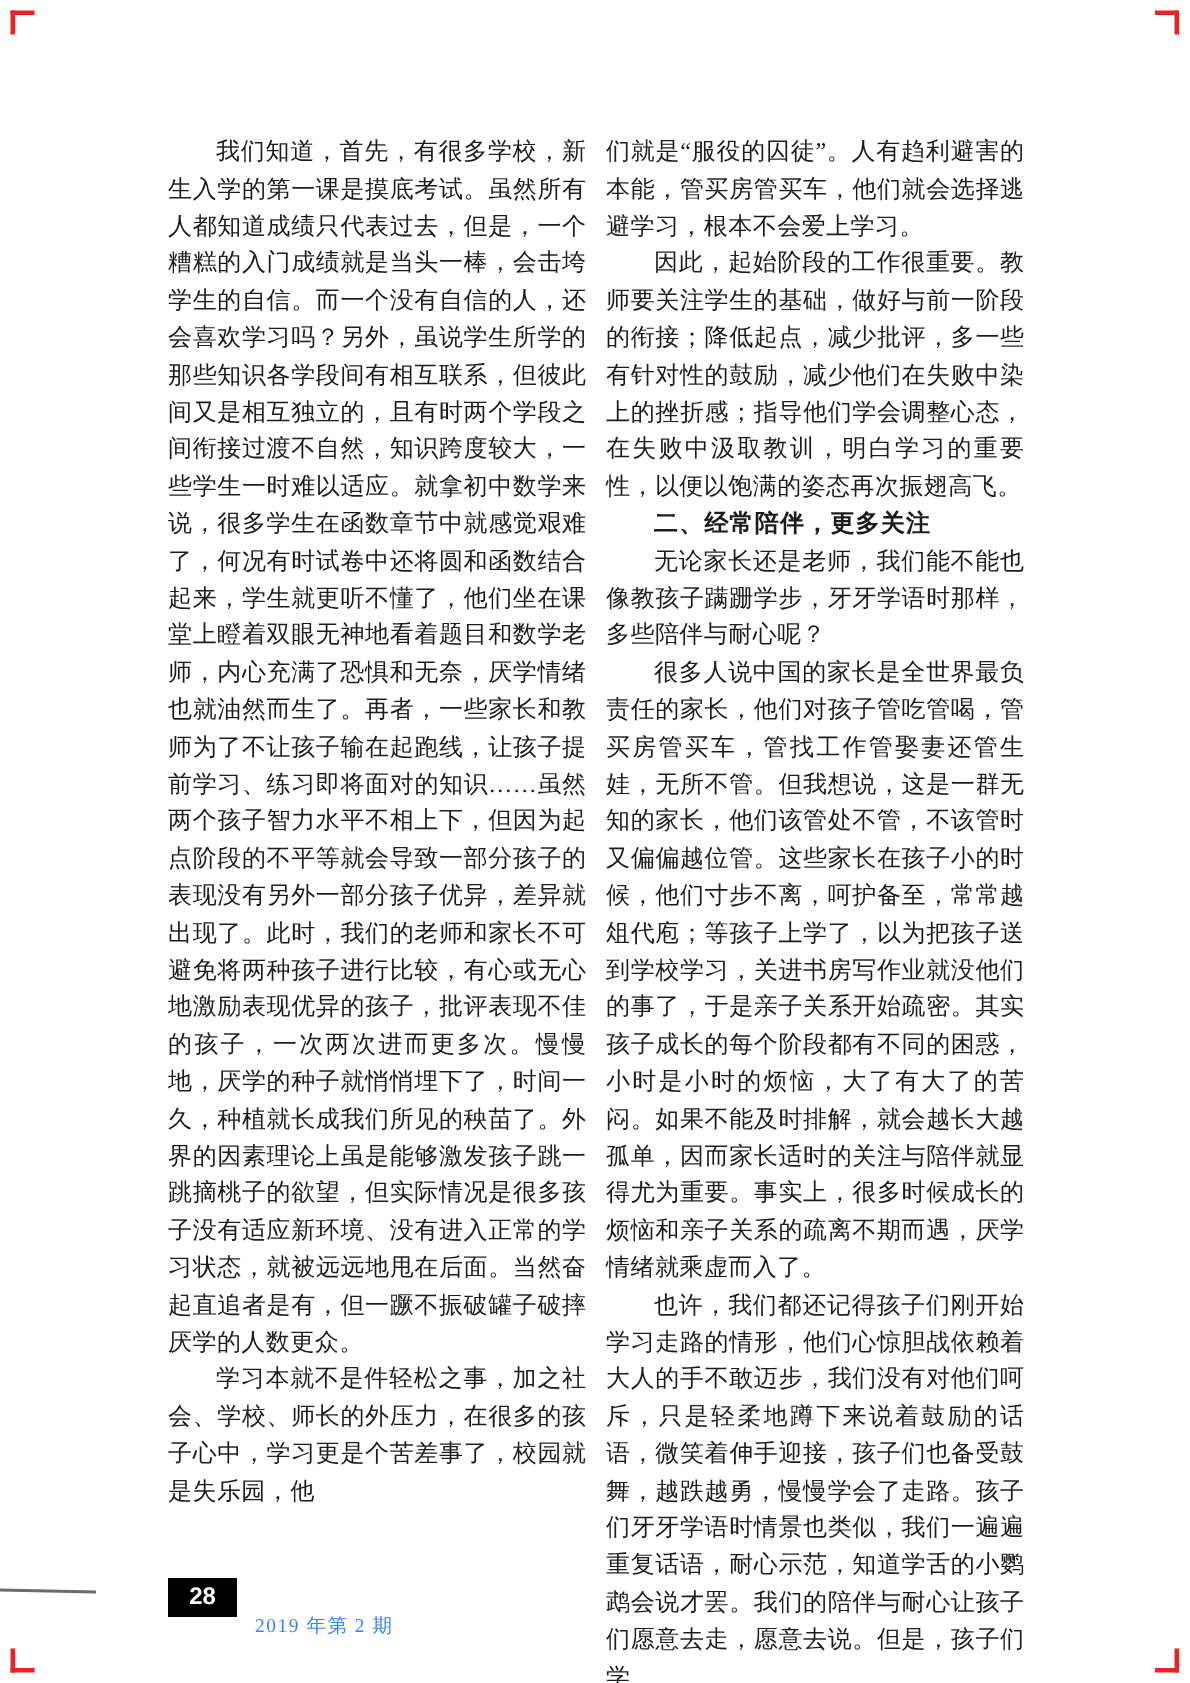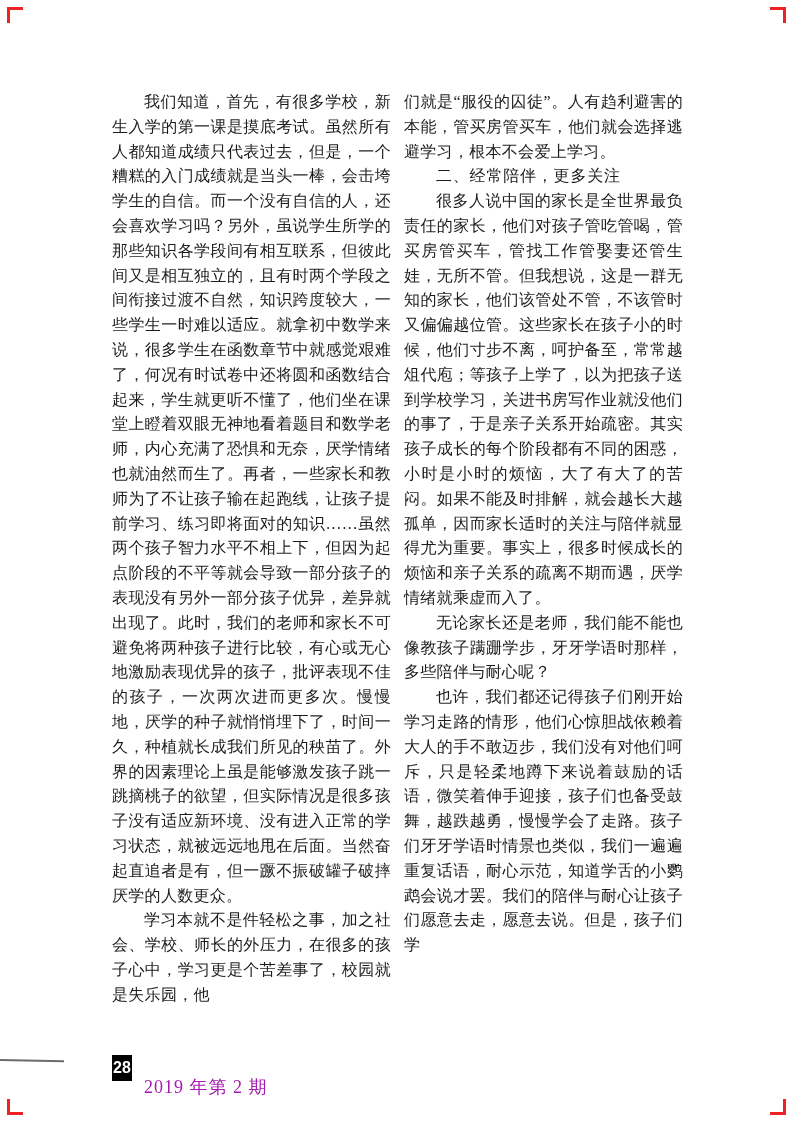--- a/index.html
+++ b/index.html
@@ -38,47 +38,47 @@
   }
   .col.left  { left: 112px; }
   .col.right { left: 404px; }
 
   .col p {
     margin: 0;
     padding: 0;
   }
   .col p.indent { text-indent: 2em; }
   .col p.heading {
-    font-weight: normal;
+    font-weight: bold;
     text-indent: 2em;
     letter-spacing: 0.8px;
   }
 
   .footer {
     position: absolute;
     left: 112px;
     top: 1036px;
     display: flex;
     align-items: center;
     gap: 12px;
   }
   .footer .pagenum {
     display: inline-block;
     background: #000000;
     color: #ffffff;
     font-family: "Liberation Sans", sans-serif;
     font-size: 16px;
     font-weight: bold;
     line-height: 26px;
-    width: 20px;
+    width: 46px;
     text-align: center;
   }
   .footer .issue {
-    font-size: 18px;
-    color: #a21caf;
+    font-size: 13px;
+    color: #3b82f6;
     letter-spacing: 1px;
     margin-top: 39px;
   }
 
   
   .scan-line {
     position: absolute;
     left: 0;
     top: 1059px;
     width: 64px;
@@ -97,23 +97,24 @@
   <div class="crop-mark tr"></div>
   <div class="crop-mark bl"></div>
   <div class="crop-mark br"></div>
 
   <div class="col left">
       <p class=" indent">我们知道，首先，有很多学校，新生入学的第一课是摸底考试。虽然所有人都知道成绩只代表过去，但是，一个糟糕的入门成绩就是当头一棒，会击垮学生的自信。而一个没有自信的人，还会喜欢学习吗？另外，虽说学生所学的那些知识各学段间有相互联系，但彼此间又是相互独立的，且有时两个学段之间衔接过渡不自然，知识跨度较大，一些学生一时难以适应。就拿初中数学来说，很多学生在函数章节中就感觉艰难了，何况有时试卷中还将圆和函数结合起来，学生就更听不懂了，他们坐在课堂上瞪着双眼无神地看着题目和数学老师，内心充满了恐惧和无奈，厌学情绪也就油然而生了。再者，一些家长和教师为了不让孩子输在起跑线，让孩子提前学习、练习即将面对的知识……虽然两个孩子智力水平不相上下，但因为起点阶段的不平等就会导致一部分孩子的表现没有另外一部分孩子优异，差异就出现了。此时，我们的老师和家长不可避免将两种孩子进行比较，有心或无心地激励表现优异的孩子，批评表现不佳的孩子，一次两次进而更多次。慢慢地，厌学的种子就悄悄埋下了，时间一久，种植就长成我们所见的秧苗了。外界的因素理论上虽是能够激发孩子跳一跳摘桃子的欲望，但实际情况是很多孩子没有适应新环境、没有进入正常的学习状态，就被远远地甩在后面。当然奋起直追者是有，但一蹶不振破罐子破摔厌学的人数更众。</p>
       <p class=" indent">学习本就不是件轻松之事，加之社会、学校、师长的外压力，在很多的孩子心中，学习更是个苦差事了，校园就是失乐园，他</p>
     </div>
   <div class="col right">
       <p class="">们就是“服役的囚徒”。人有趋利避害的本能，管买房管买车，他们就会选择逃避学习，根本不会爱上学习。</p>
+      <p class=" indent">因此，起始阶段的工作很重要。教师要关注学生的基础，做好与前一阶段的衔接；降低起点，减少批评，多一些有针对性的鼓励，减少他们在失败中染上的挫折感；指导他们学会调整心态，在失败中汲取教训，明白学习的重要性，以便以饱满的姿态再次振翅高飞。</p>
       <p class="heading indent">二、经常陪伴，更多关注</p>
+      <p class=" indent">无论家长还是老师，我们能不能也像教孩子蹒跚学步，牙牙学语时那样，多些陪伴与耐心呢？</p>
       <p class=" indent">很多人说中国的家长是全世界最负责任的家长，他们对孩子管吃管喝，管买房管买车，管找工作管娶妻还管生娃，无所不管。但我想说，这是一群无知的家长，他们该管处不管，不该管时又偏偏越位管。这些家长在孩子小的时候，他们寸步不离，呵护备至，常常越俎代庖；等孩子上学了，以为把孩子送到学校学习，关进书房写作业就没他们的事了，于是亲子关系开始疏密。其实孩子成长的每个阶段都有不同的困惑，小时是小时的烦恼，大了有大了的苦闷。如果不能及时排解，就会越长大越孤单，因而家长适时的关注与陪伴就显得尤为重要。事实上，很多时候成长的烦恼和亲子关系的疏离不期而遇，厌学情绪就乘虚而入了。</p>
-      <p class=" indent">无论家长还是老师，我们能不能也像教孩子蹒跚学步，牙牙学语时那样，多些陪伴与耐心呢？</p>
       <p class=" indent">也许，我们都还记得孩子们刚开始学习走路的情形，他们心惊胆战依赖着大人的手不敢迈步，我们没有对他们呵斥，只是轻柔地蹲下来说着鼓励的话语，微笑着伸手迎接，孩子们也备受鼓舞，越跌越勇，慢慢学会了走路。孩子们牙牙学语时情景也类似，我们一遍遍重复话语，耐心示范，知道学舌的小鹦鹉会说才罢。我们的陪伴与耐心让孩子们愿意去走，愿意去说。但是，孩子们学</p>
     </div>
 
   <div class="footer">
     <span class="pagenum">28</span>
     <span class="issue">2019 年第 2 期</span>
   </div>
 
   <div class="scan-line"></div>
 

